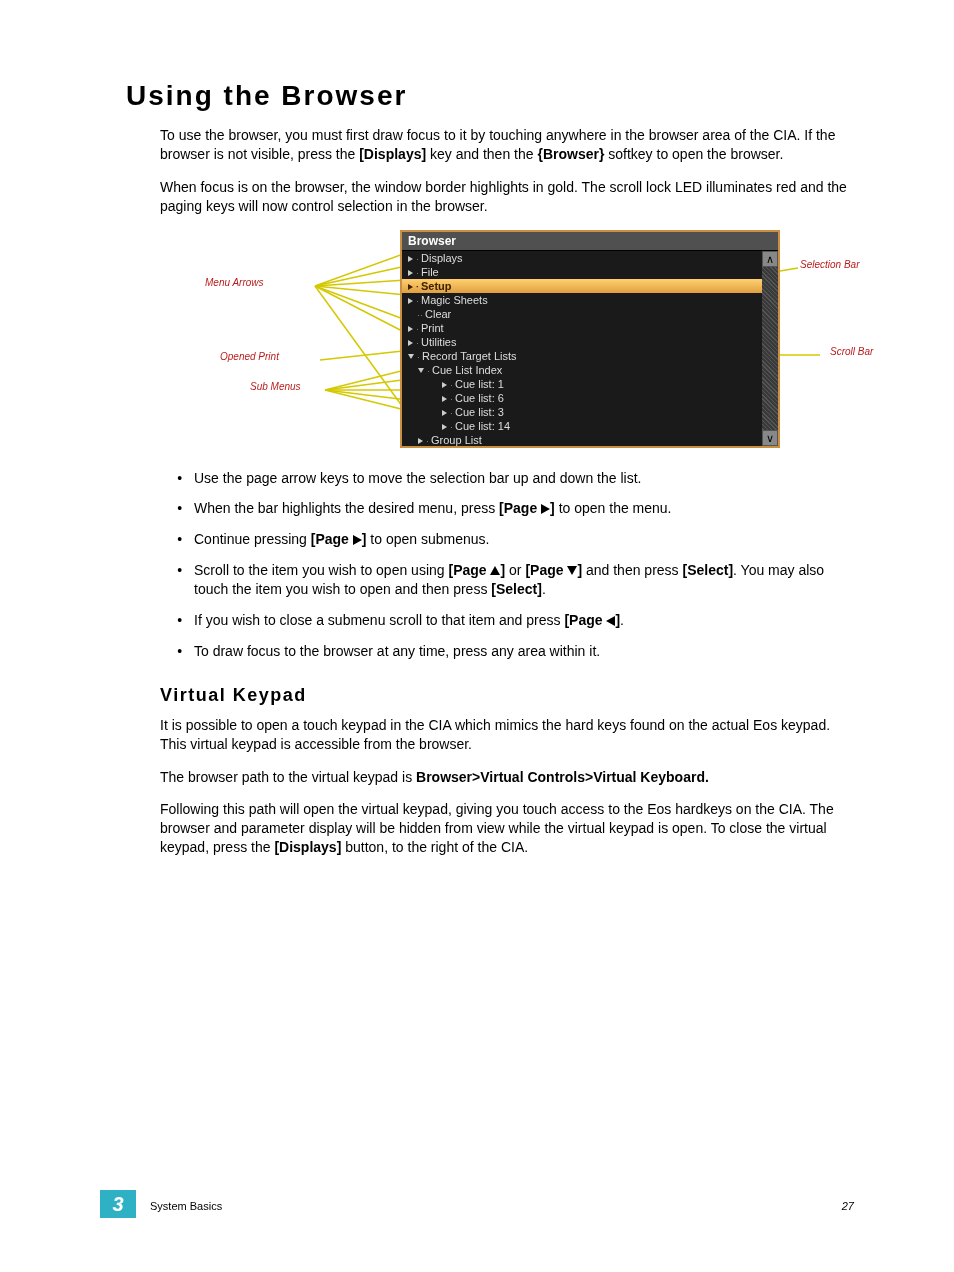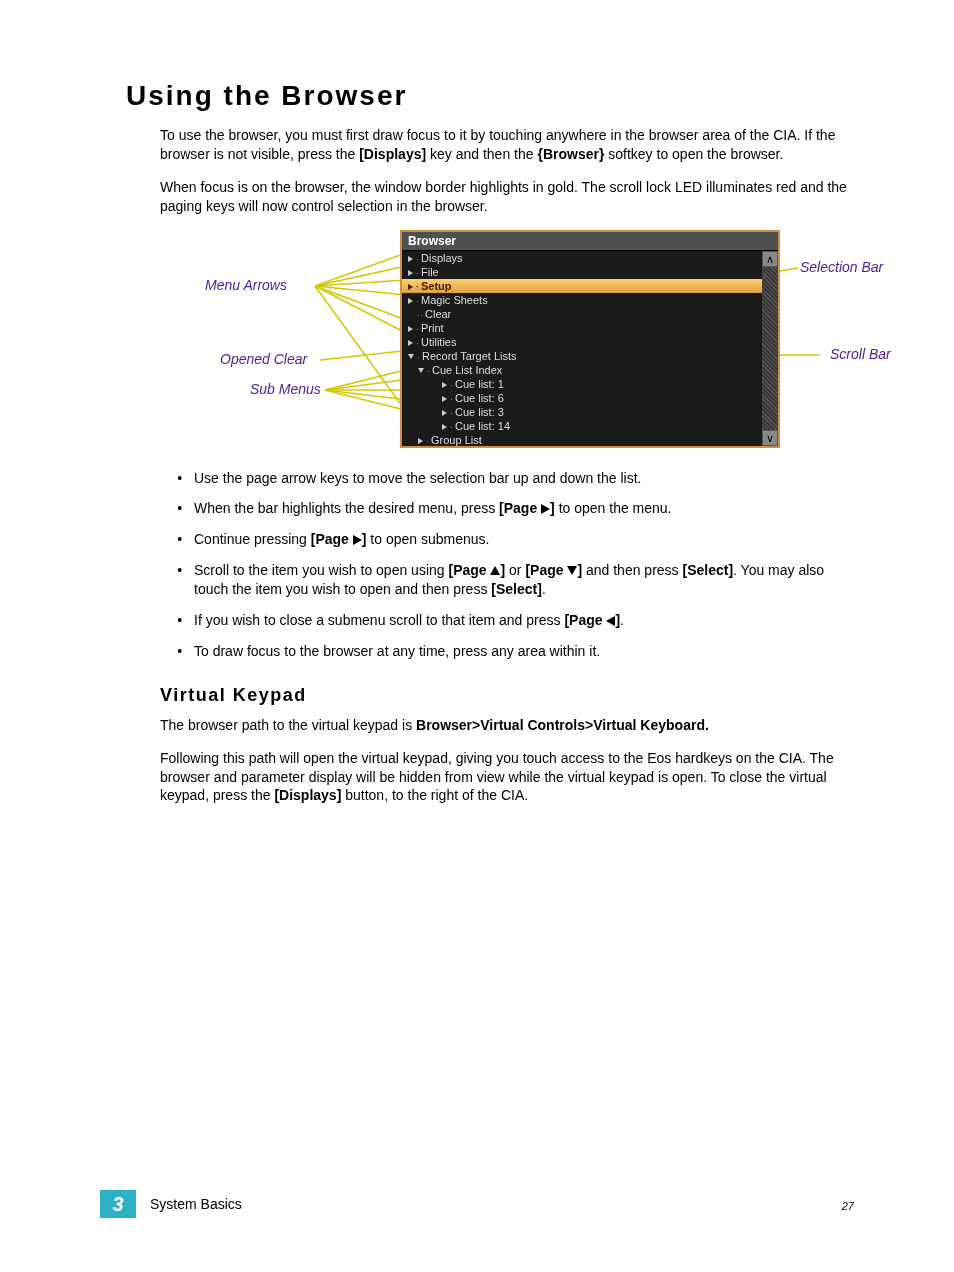--- a/index.html
+++ b/index.html
@@ -108,22 +108,22 @@
     text-align: center;
     line-height: 14px;
     border: 1px solid #555;
   }
   .scroll-btn.up { top: 0; }
   .scroll-btn.dn { bottom: 0; }
 
   .callout {
     position: absolute;
     font-style: italic;
-    font-size: 14px;
-    color: #4c1d95;
+    font-size: 10px;
+    color: #b91c1c;
     white-space: nowrap;
   }
   svg.leader {
     position: absolute;
     left: 0; top: 0;
     width: 720px;
     height: 225px;
     pointer-events: none;
   }
   svg.leader line { stroke: #d4c800; stroke-width: 1.5; }
@@ -191,21 +191,21 @@
     font-size: 20px;
     font-weight: bold;
     font-style: italic;
     text-align: center;
     line-height: 28px;
   }
   .footer-left {
     position: absolute;
     left: 150px;
     bottom: 0;
-    font-size: 14px;
+    font-size: 11px;
   }
   .footer-right {
     position: absolute;
     right: 100px;
     bottom: 0;
     font-size: 11px;
     font-style: italic;
   }
 </style>
 </head>
@@ -235,21 +235,21 @@
       <line x1="225" y1="160" x2="333" y2="133"></line>
       <line x1="225" y1="160" x2="333" y2="146"></line>
       <line x1="225" y1="160" x2="333" y2="160"></line>
       <line x1="225" y1="160" x2="333" y2="173"></line>
       <line x1="225" y1="160" x2="333" y2="187"></line>
       <line x1="698" y1="38" x2="620" y2="51"></line>
       <line x1="728" y1="125" x2="672" y2="125"></line>
     </svg>
 
     <div class="callout" style="left:105px; top:47px;">Menu Arrows</div>
-    <div class="callout" style="left:120px; top:121px;">Opened Clear</div>
+    <div class="callout" style="left:120px; top:121px;">Opened Print</div>
     <div class="callout" style="left:150px; top:151px;">Sub Menus</div>
     <div class="callout" style="left:700px; top:29px;">Selection Bar</div>
     <div class="callout" style="left:730px; top:116px;">Scroll Bar</div>
 
     <div class="browser-window">
       <div class="browser-title">Browser</div>
       <div class="browser-body">
         <div class="browser-list">
           <div class="browser-row"><span class="arrow-tri"></span><span class="dots">·</span><span>Displays</span></div>
           <div class="browser-row"><span class="arrow-tri"></span><span class="dots">·</span><span>File</span></div>
@@ -286,20 +286,21 @@
       <span>Scroll to the item you wish to open using </span><b><span>[Page </span><span class="tri-u"></span><span>]</span></b><span> or </span><b><span>[Page </span><span class="tri-d"></span><span>]</span></b><span> and then press </span><b>[Select]</b><span>. You may also touch the item you wish to open and then press </span><b>[Select]</b><span>.</span>
     </li>
     <li>
       <span>If you wish to close a submenu scroll to that item and press </span><b><span>[Page </span><span class="tri-l"></span><span>]</span></b><span>.</span>
     </li>
     <li>To draw focus to the browser at any time, press any area within it.</li>
   </ul>
 
   <h2 class="sub">Virtual Keypad</h2>
 
+  <p class="body-text">It is possible to open a touch keypad in the CIA which mimics the hard keys found on the actual Eos keypad. This virtual keypad is accessible from the browser.</p>
 
   <p class="body-text">
     <span>The browser path to the virtual keypad is </span><b>Browser&gt;Virtual Controls&gt;Virtual Keyboard.</b>
   </p>
 
   <p class="body-text">
     <span>Following this path will open the virtual keypad, giving you touch access to the Eos hardkeys on the CIA. The browser and parameter display will be hidden from view while the virtual keypad is open. To close the virtual keypad, press the </span><b>[Displays]</b><span> button, to the right of the CIA.</span>
   </p>
 
 </div>

